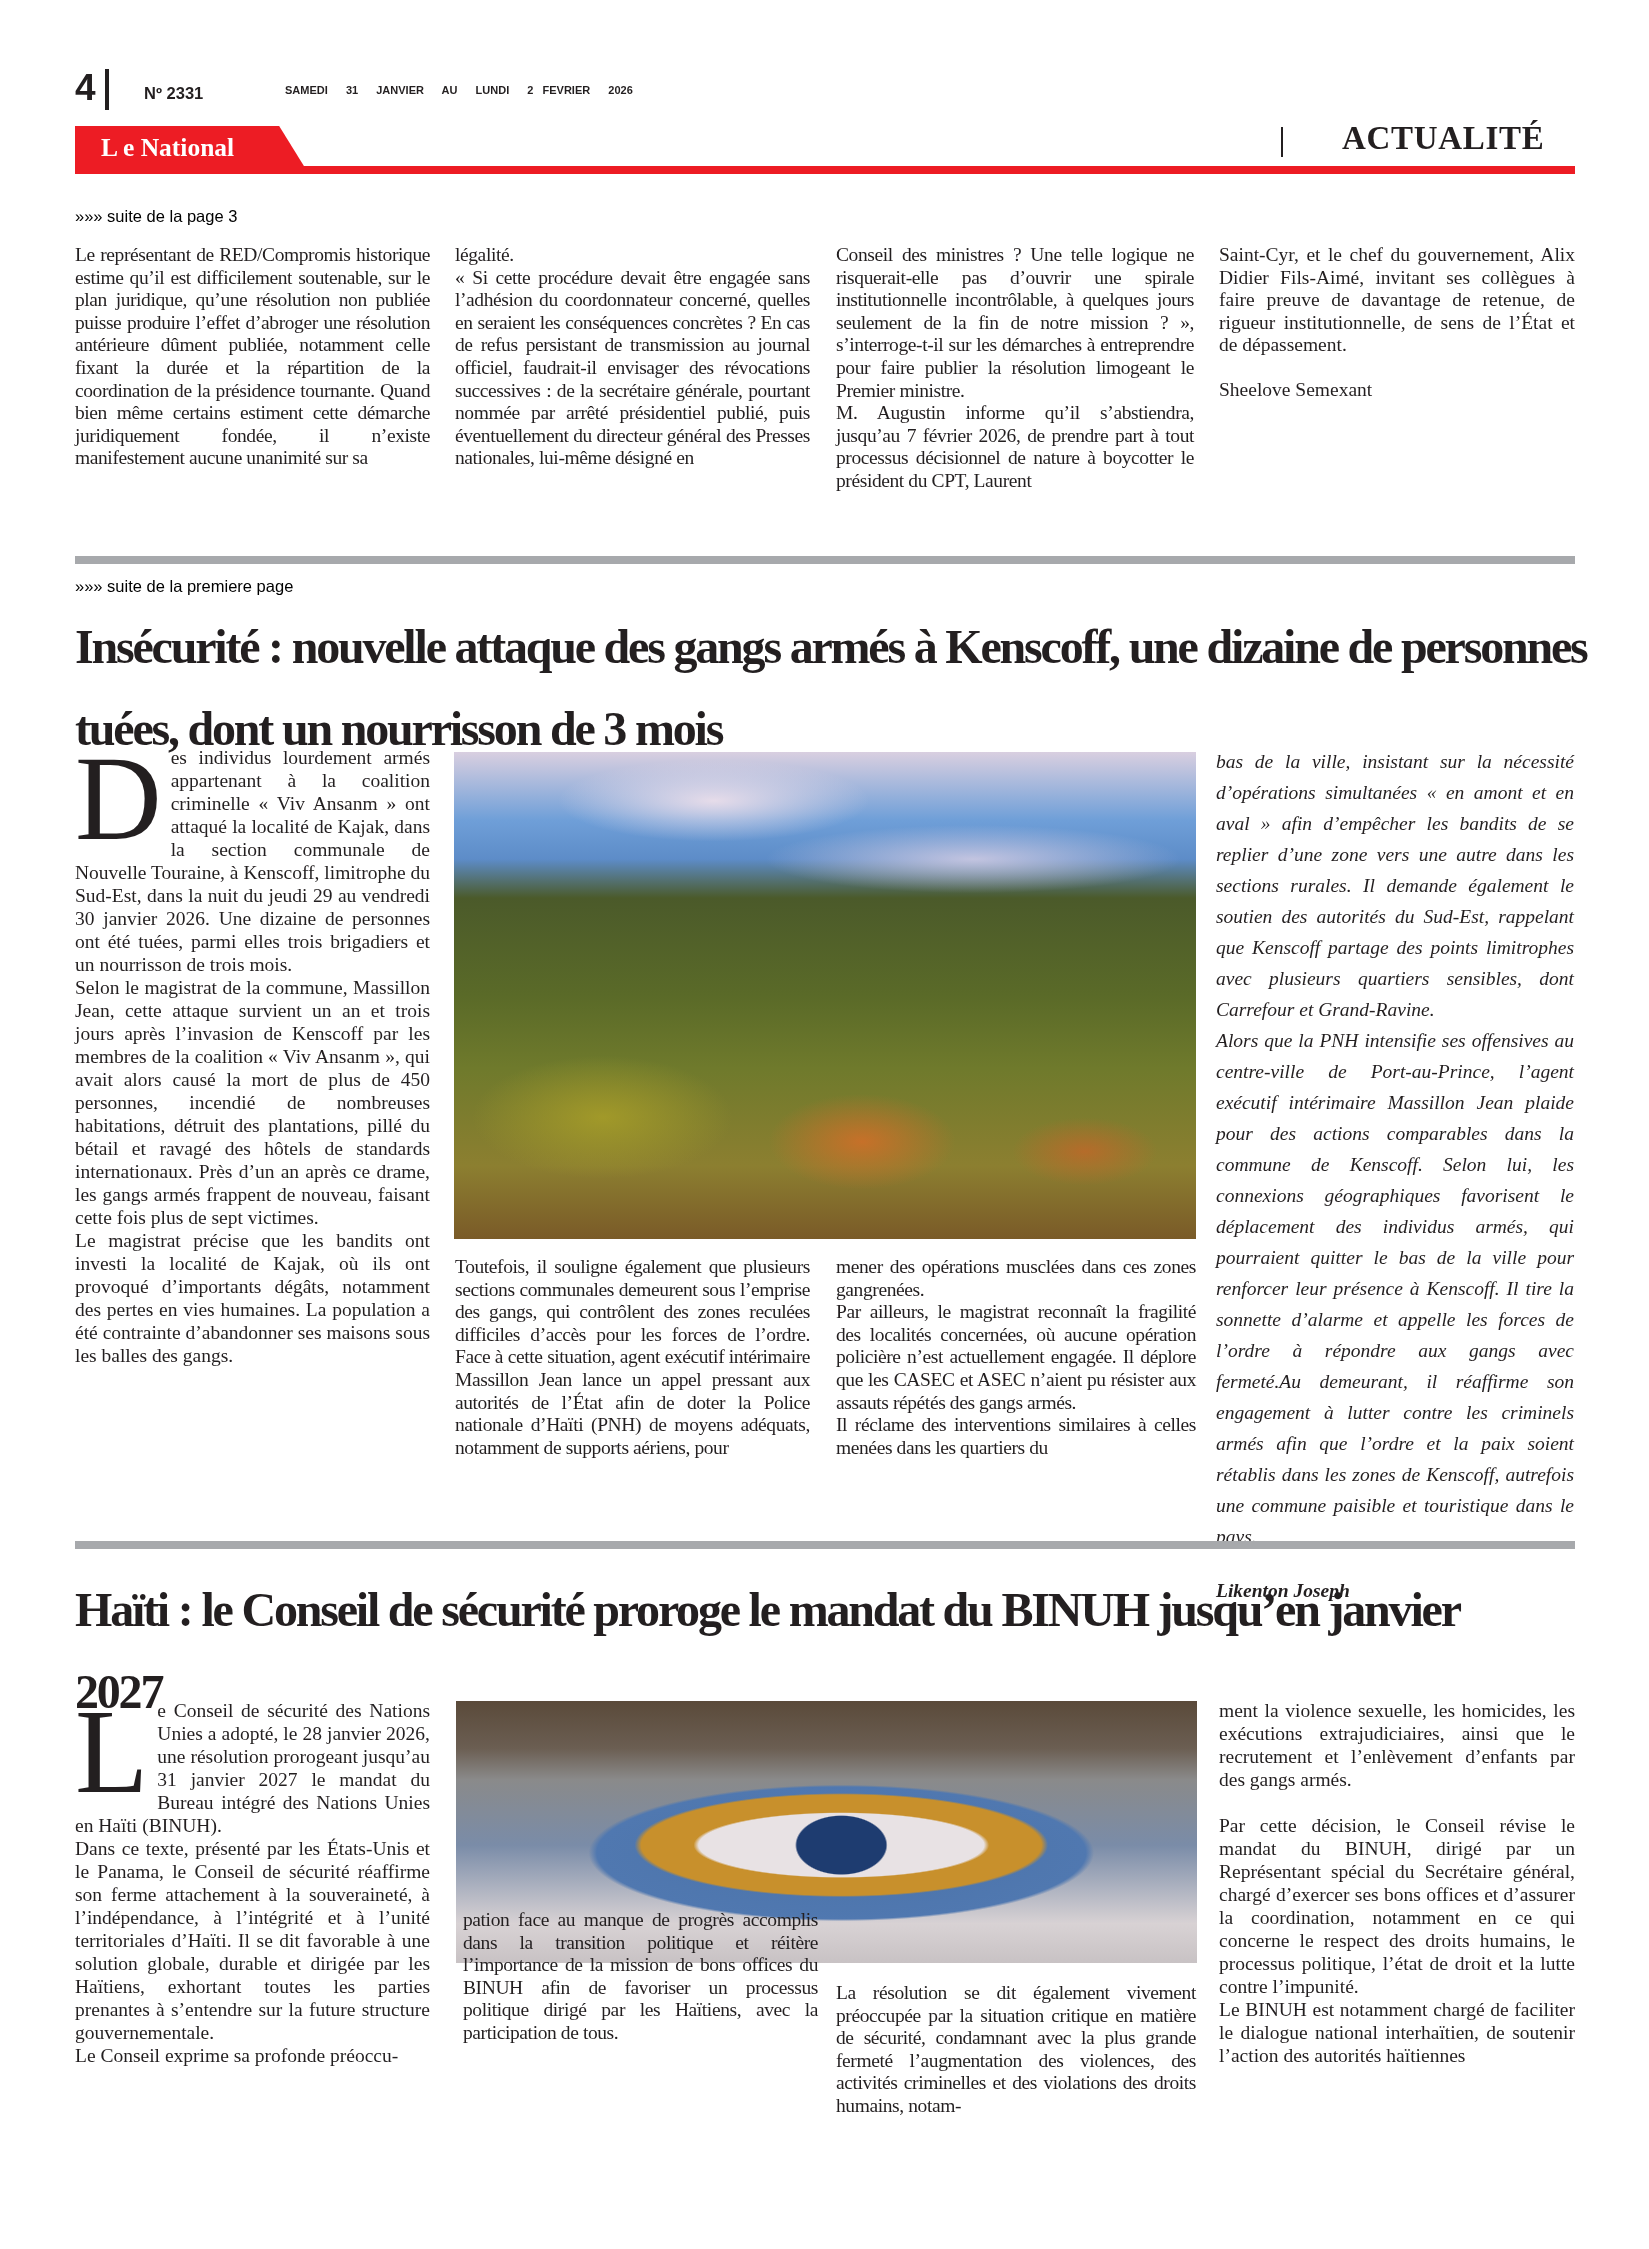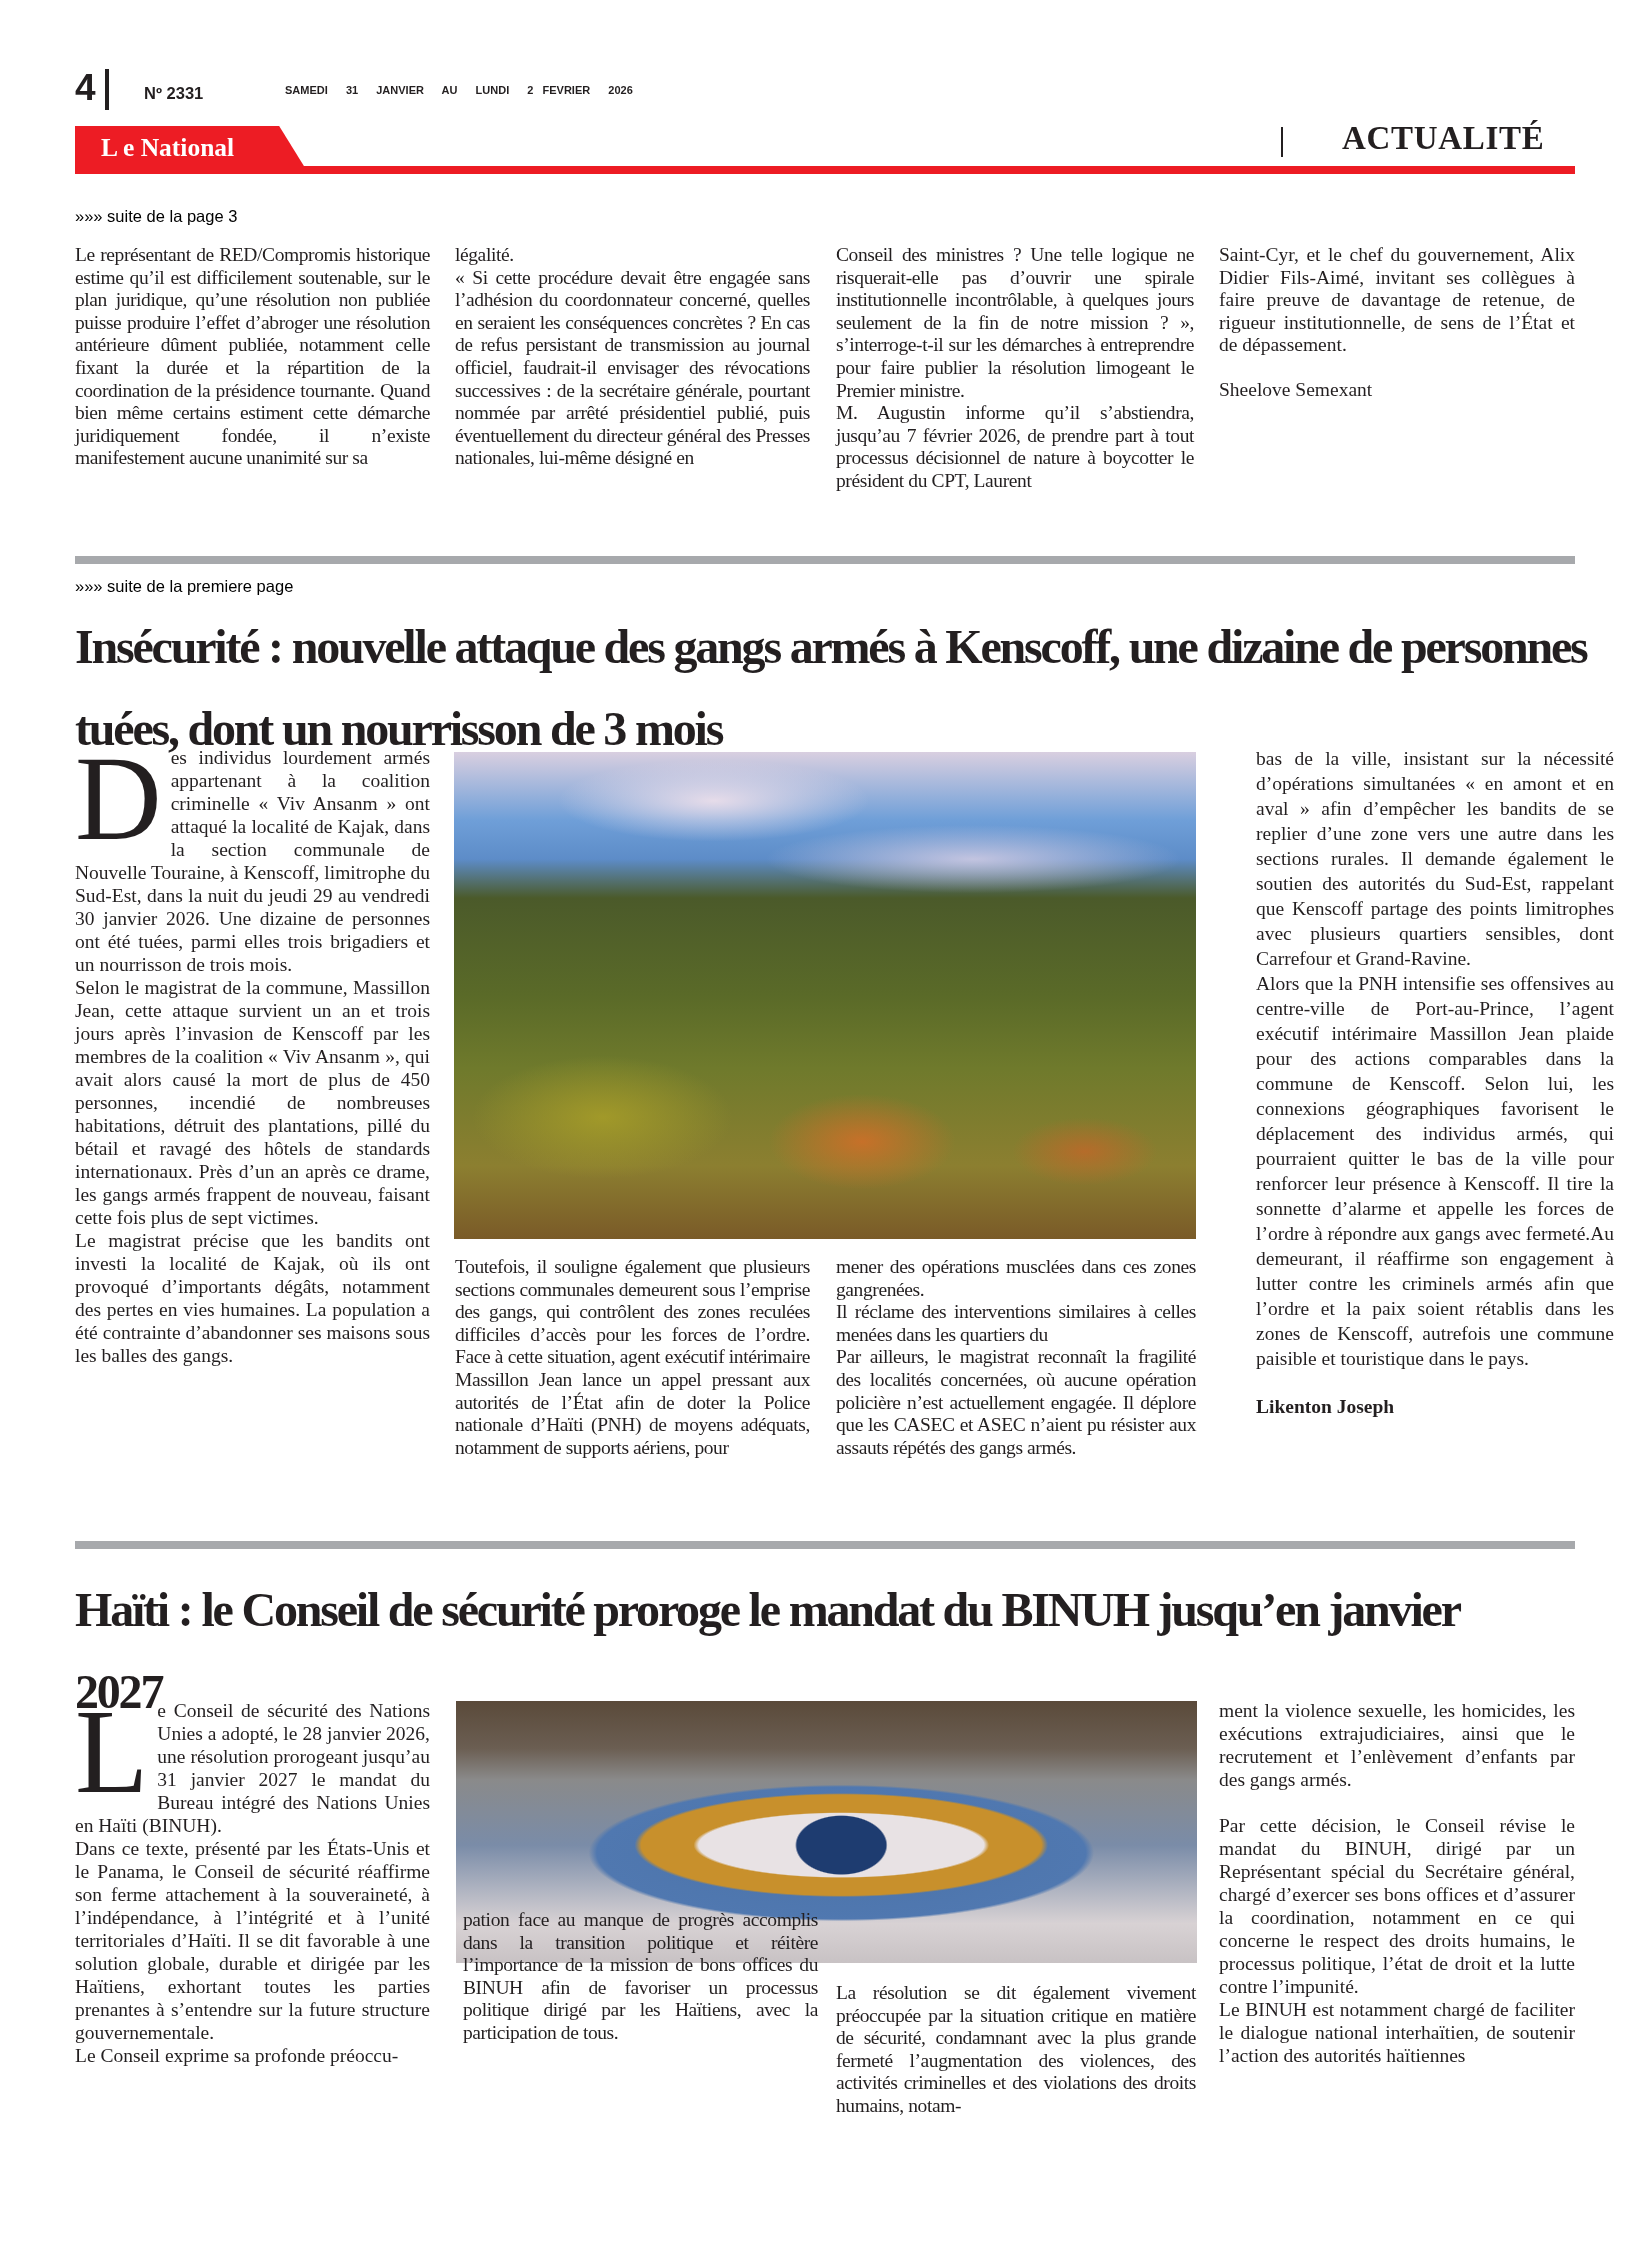--- a/index.html
+++ b/index.html
@@ -83,24 +83,24 @@
   <p>Le magistrat précise que les bandits ont investi la localité de Kajak, où ils ont provoqué d’importants dégâts, notamment des pertes en vies humaines. La population a été contrainte d’abandonner ses maisons sous les balles des gangs.</p>
 </div>
 
 <div class="photo photo-landscape" style="left:454px; top:752px; width:742px; height:487px;" title="Paysage montagneux de Kenscoff"></div>
 
 <div class="col serif-cond" style="left:455px; top:1256px; width:355px;">
   <p>Toutefois, il souligne également que plusieurs sections communales demeurent sous l’emprise des gangs, qui contrôlent des zones reculées difficiles d’accès pour les forces de l’ordre. Face à cette situation, agent exécutif intérimaire Massillon Jean lance un appel pressant aux autorités de l’État afin de doter la Police nationale d’Haïti (PNH) de moyens adéquats, notamment de supports aériens, pour</p>
 </div>
 <div class="col serif-cond" style="left:836px; top:1256px; width:360px;">
   <p>mener des opérations musclées dans ces zones gangrenées.</p>
+  <p>Par ailleurs, le magistrat reconnaît la fragilité des localités concernées, où aucune opération policière n’est actuellement engagée. Il déplore que les CASEC et ASEC n’aient pu résister aux assauts répétés des gangs armés.</p>
   <p>Il réclame des interventions similaires à celles menées dans les quartiers du</p>
-  <p>Par ailleurs, le magistrat reconnaît la fragilité des localités concernées, où aucune opération policière n’est actuellement engagée. Il déplore que les CASEC et ASEC n’aient pu résister aux assauts répétés des gangs armés.</p>
 </div>
-<div class="col" style="left:1256px; top:746px; width:358px; line-height:25px;">
+<div class="col" style="left:1216px; top:746px; width:358px; line-height:31px;font-style:italic;">
   <p>bas de la ville, insistant sur la nécessité d’opérations simultanées « en amont et en aval » afin d’empêcher les bandits de se replier d’une zone vers une autre dans les sections rurales. Il demande également le soutien des autorités du Sud-Est, rappelant que Kenscoff partage des points limitrophes avec plusieurs quartiers sensibles, dont Carrefour et Grand-Ravine.</p>
   <p>Alors que la PNH intensifie ses offensives au centre-ville de Port-au-Prince, l’agent exécutif intérimaire Massillon Jean plaide pour des actions comparables dans la commune de Kenscoff. Selon lui, les connexions géographiques favorisent le déplacement des individus armés, qui pourraient quitter le bas de la ville pour renforcer leur présence à Kenscoff. Il tire la sonnette d’alarme et appelle les forces de l’ordre à répondre aux gangs avec fermeté.Au demeurant, il réaffirme son engagement à lutter contre les criminels armés afin que l’ordre et la paix soient rétablis dans les zones de Kenscoff, autrefois une commune paisible et touristique dans le pays.</p>
   <p class="byline-bold" style="margin-top:22.5px;">Likenton Joseph</p>
 </div>
 
 <div class="gray-rule" style="top:1541px;"></div>
 
 <h1 class="headline" style="top:1569px; margin:0; width:1425px;">Haïti : le Conseil de sécurité proroge le mandat du BINUH jusqu’en janvier 2027</h1>
 
 <div class="col" style="left:75px; top:1699px; width:355px; line-height:23px;">

